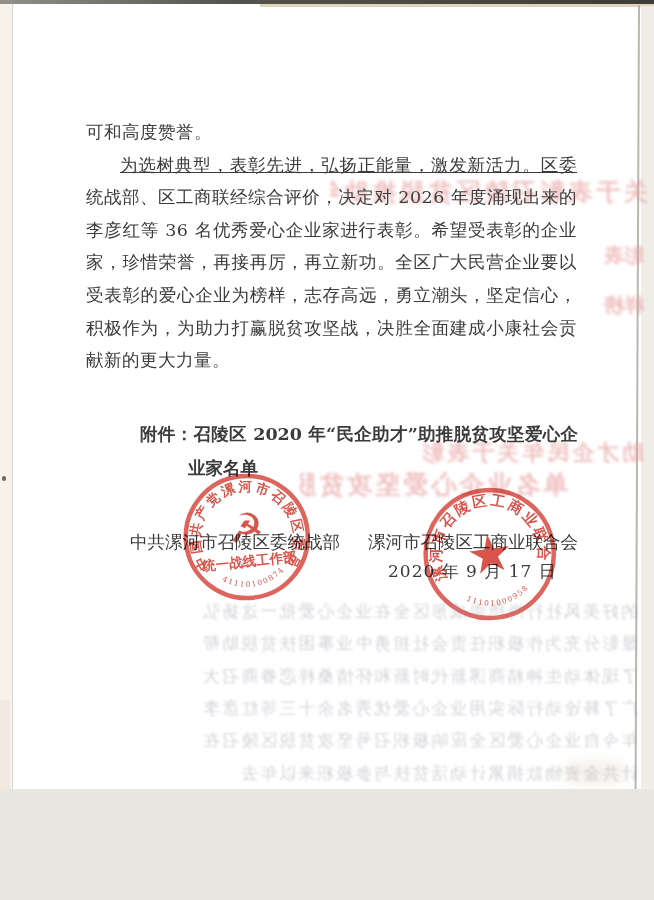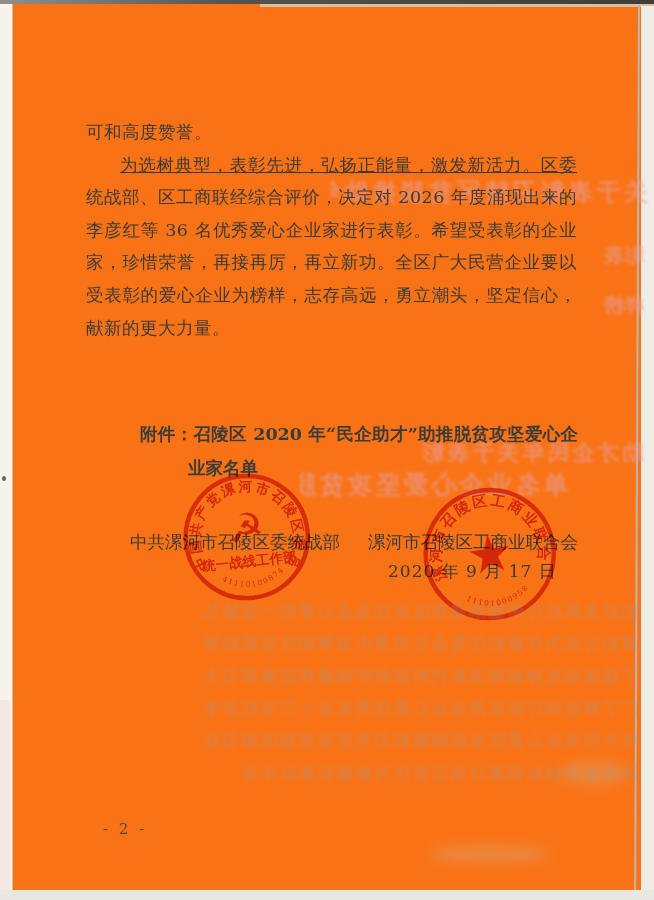--- a/index.html
+++ b/index.html
@@ -1,18 +1,18 @@
 <!DOCTYPE html>
 <html><head>
 <meta charset="utf-8">
 <style>
   html,body{margin:0;padding:0;background:#e9e7e2;}
   .scan{
-    position:relative; width:654px; height:890px; margin:0 auto;
-    background:#f97316; overflow:hidden;
+    position:relative; width:654px; height:789px; margin:0 auto;
+    background:#ffffff; overflow:hidden;
     font-family:"DejaVu Serif","Liberation Serif",serif;
     color:#3b3b3b;
   }
   
   .top-strip{position:absolute;left:0;top:0;width:654px;height:4px;
     background:linear-gradient(90deg,#92908b,#55534f 35%,#3f3d39);}
   .top-cream{position:absolute;left:260px;top:4px;width:394px;height:3px;background:#d8cdb0;opacity:.85;}
   .left-strip{position:absolute;left:0;top:4px;width:12px;height:896px;background:#f8f3e9;}
   .left-edge-line{position:absolute;left:12px;top:4px;width:1px;height:896px;background:#d2ccc0;opacity:.8;}
   .right-strip{position:absolute;left:641px;top:6px;width:13px;height:894px;background:#f0ede7;}
@@ -74,20 +74,21 @@
   <div class="ghost pink" style="left:352px;top:438px;width:292px;font-size:22px;letter-spacing:3px;">助才企民年关于表彰</div>
   <div class="ghost pink" style="left:300px;top:468px;width:268px;font-size:25px;letter-spacing:3px;">单名业企心爱坚攻贫脱推</div>
 
   <div class="bodyblock">
     <div class="line short">可和高度赞誉。</div>
     <div class="line indent">为选树典型，表彰先进，弘扬正能量，激发新活力。区委</div>
     <div class="line">统战部、区工商联经综合评价，决定对 2026 年度涌现出来的</div>
     <div class="line">李彦红等 36 名优秀爱心企业家进行表彰。希望受表彰的企业</div>
     <div class="line">家，珍惜荣誉，再接再厉，再立新功。全区广大民营企业要以</div>
     <div class="line">受表彰的爱心企业为榜样，志存高远，勇立潮头，坚定信心，</div>
+    <div class="line">积极作为，为助力打赢脱贫攻坚战，决胜全面建成小康社会贡</div>
     <div class="line short">献新的更大力量。</div>
   </div>
 
   <div class="attachment">
     <div class="l1">附件：召陵区 2020 年“民企助才”助推脱贫攻坚爱心企</div>
     <div class="l2">业家名单</div>
   </div>
 
   <div class="signature">
     <span>中共漯河市召陵区委统战部</span>

